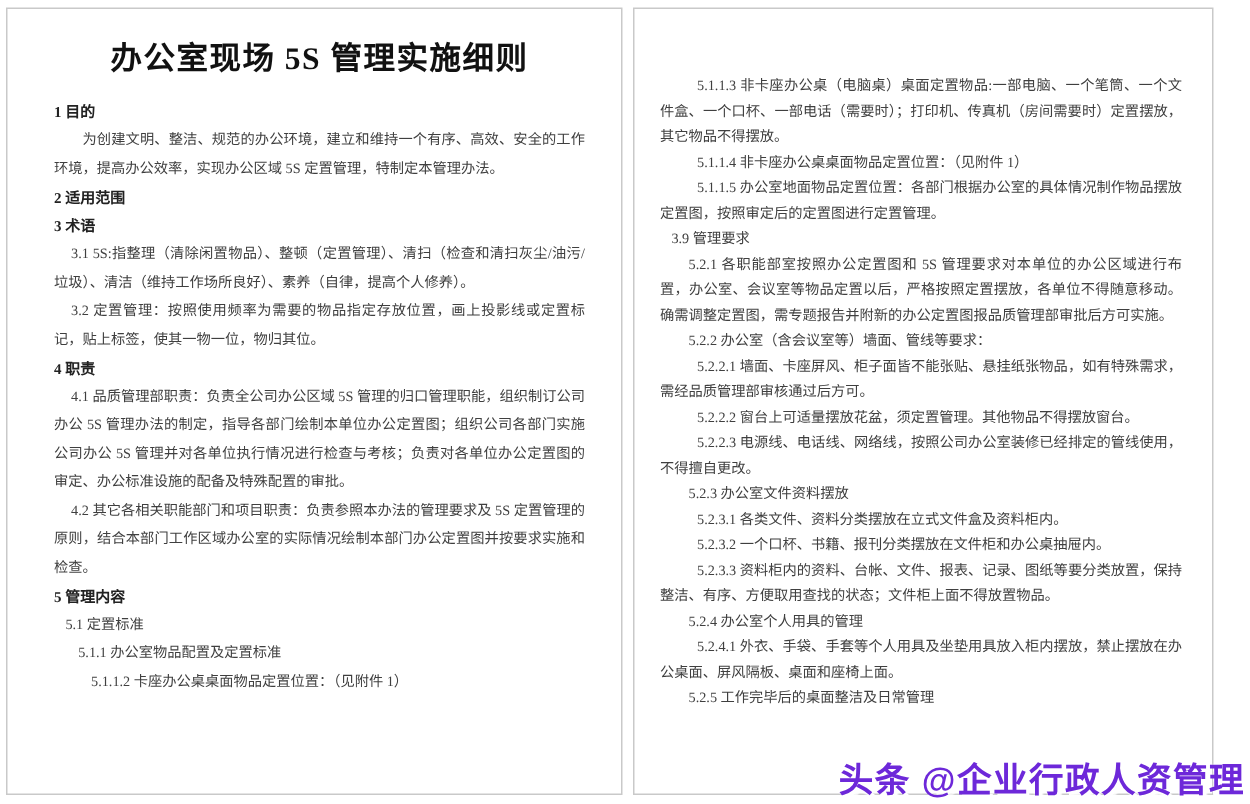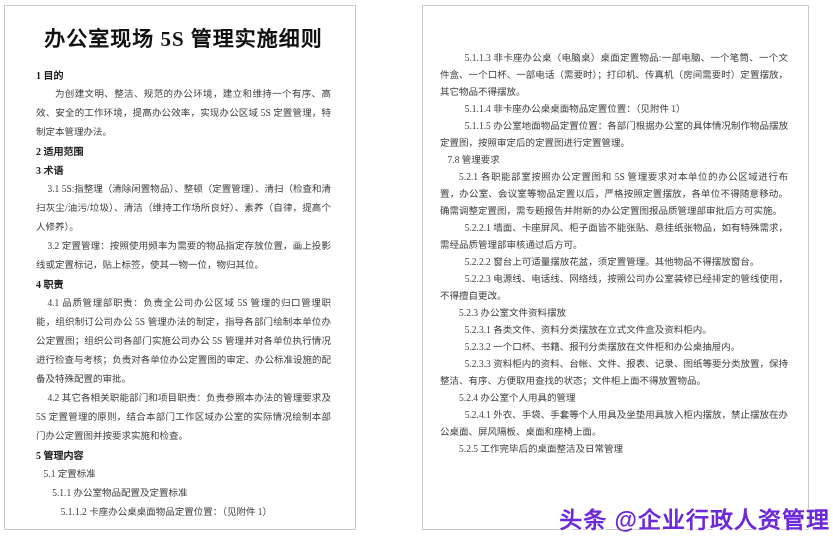--- a/index.html
+++ b/index.html
@@ -20,21 +20,21 @@
     height: 525px;
     background: #ffffff;
     border: 1px solid #c9c9c9;
     box-sizing: border-box;
     color: #3f3f3f;
     font-size: 9.5px;
     overflow: hidden;
   }
   .page-1 {
     left: 4px;
-    width: 352px;
+    width: 411px;
     padding: 12px 24px 0 31px;
     line-height: 19px;
   }
   .page-2 {
     left: 422px;
     width: 387px;
     padding: 44px 20px 0 17px;
     line-height: 17px;
   }
   .doc-title {
@@ -92,22 +92,23 @@
   <p class="h1">5 管理内容</p>
   <p class="sub1">5.1 定置标准</p>
   <p class="sub2">5.1.1 办公室物品配置及定置标准</p>
   <p class="p3">5.1.1.2 卡座办公桌桌面物品定置位置：（见附件 1）</p>
 </div>
 
 <div class="page page-2">
   <p class="p3">5.1.1.3 非卡座办公桌（电脑桌）桌面定置物品:一部电脑、一个笔筒、一个文件盒、一个口杯、一部电话（需要时）；打印机、传真机（房间需要时）定置摆放，其它物品不得摆放。</p>
   <p class="p3">5.1.1.4 非卡座办公桌桌面物品定置位置：（见附件 1）</p>
   <p class="p3">5.1.1.5 办公室地面物品定置位置：各部门根据办公室的具体情况制作物品摆放定置图，按照审定后的定置图进行定置管理。</p>
-  <p class="sub1">7.8 管理要求</p>
+  <p class="sub1">3.9 管理要求</p>
   <p class="p2">5.2.1 各职能部室按照办公定置图和 5S 管理要求对本单位的办公区域进行布置，办公室、会议室等物品定置以后，严格按照定置摆放，各单位不得随意移动。确需调整定置图，需专题报告并附新的办公定置图报品质管理部审批后方可实施。</p>
+  <p class="p2">5.2.2 办公室（含会议室等）墙面、管线等要求：</p>
   <p class="p3">5.2.2.1 墙面、卡座屏风、柜子面皆不能张贴、悬挂纸张物品，如有特殊需求，需经品质管理部审核通过后方可。</p>
   <p class="p3">5.2.2.2 窗台上可适量摆放花盆，须定置管理。其他物品不得摆放窗台。</p>
   <p class="p3">5.2.2.3 电源线、电话线、网络线，按照公司办公室装修已经排定的管线使用，不得擅自更改。</p>
   <p class="p2">5.2.3 办公室文件资料摆放</p>
   <p class="p3">5.2.3.1 各类文件、资料分类摆放在立式文件盒及资料柜内。</p>
   <p class="p3">5.2.3.2 一个口杯、书籍、报刊分类摆放在文件柜和办公桌抽屉内。</p>
   <p class="p3">5.2.3.3 资料柜内的资料、台帐、文件、报表、记录、图纸等要分类放置，保持整洁、有序、方便取用查找的状态；文件柜上面不得放置物品。</p>
   <p class="p2">5.2.4 办公室个人用具的管理</p>
   <p class="p3">5.2.4.1 外衣、手袋、手套等个人用具及坐垫用具放入柜内摆放，禁止摆放在办公桌面、屏风隔板、桌面和座椅上面。</p>
   <p class="p2">5.2.5 工作完毕后的桌面整洁及日常管理</p>

